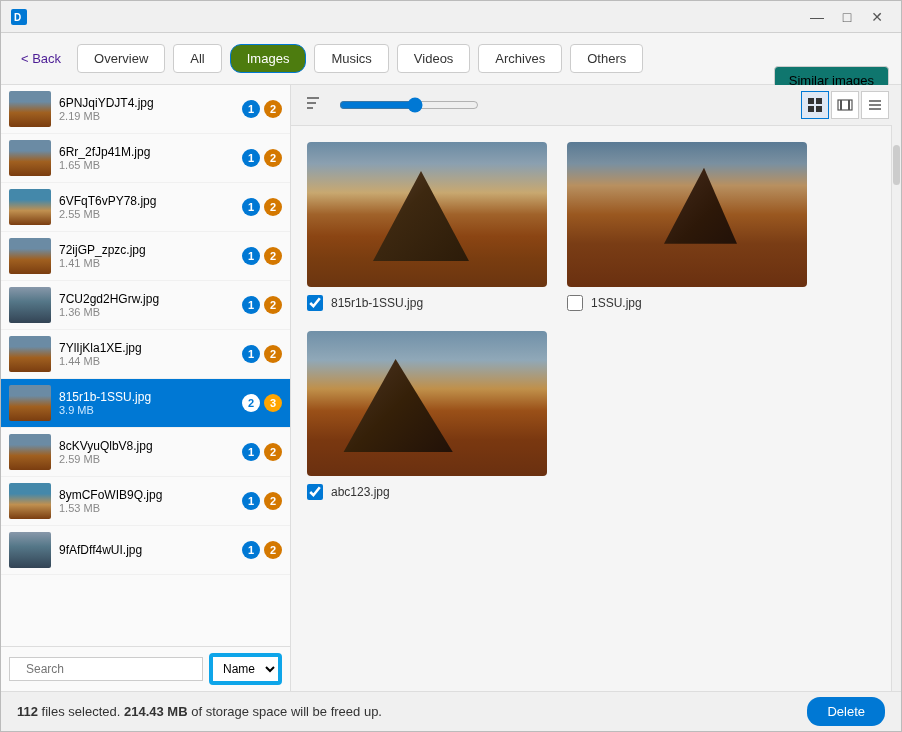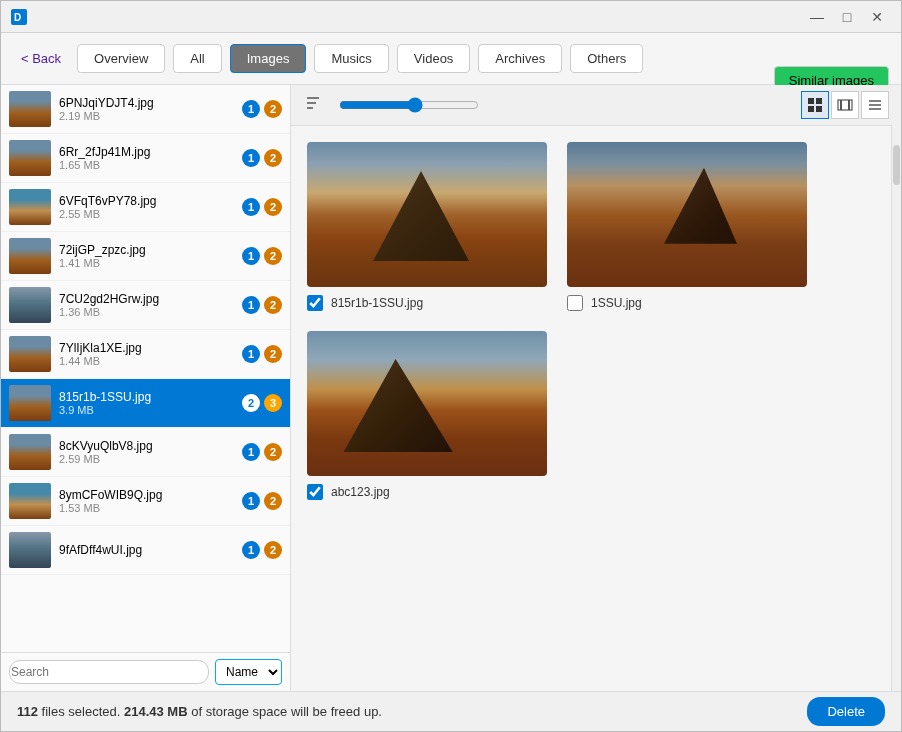--- a/index.html
+++ b/index.html
@@ -48,29 +48,30 @@
     .tab-btn {
       padding: 6px 16px;
       border: 1px solid #ccc;
       background: white;
       cursor: pointer;
       border-radius: 4px;
       font-size: 13px;
       color: #333;
     }
     .tab-btn.active {
-      background: #737373;
+      background: #4d7c0f;
       color: white;
       border-color: #0078d4;
+      border-radius: 11px;
     }
     .similar-images-btn {
       margin-left: auto;
       padding: 6px 14px;
       border: 1px solid #ccc;
-      background: #22c55e;
+      background: #0f766e;
       cursor: pointer;
       border-radius: 4px;
       font-size: 13px;
       margin-top: 44px;
     }
 
     
     .main-container {
       display: flex;
       height: calc(732px - 32px - 52px - 40px);
@@ -123,27 +124,27 @@
       display: flex;
       align-items: center;
       padding: 6px 8px;
       border-top: 1px solid #ddd;
       background: #fafafa;
       gap: 6px;
     }
     .search-input {
       flex: 1;
       border: 1px solid #ccc;
-      border-radius: 11px;
-      padding: 4px 1px;
+      border-radius: 0;
+      padding: 4px 16px;
       font-size: 12px;
       background: white;
     }
     .sort-select {
-      border: 1px solid #0ea5e9;
+      border: 4px solid #0ea5e9;
       border-radius: 4px;
       padding: 4px 6px;
       font-size: 12px;
       background: white;
       cursor: pointer;
     }
 
     
     .right-panel {
       flex: 1;

